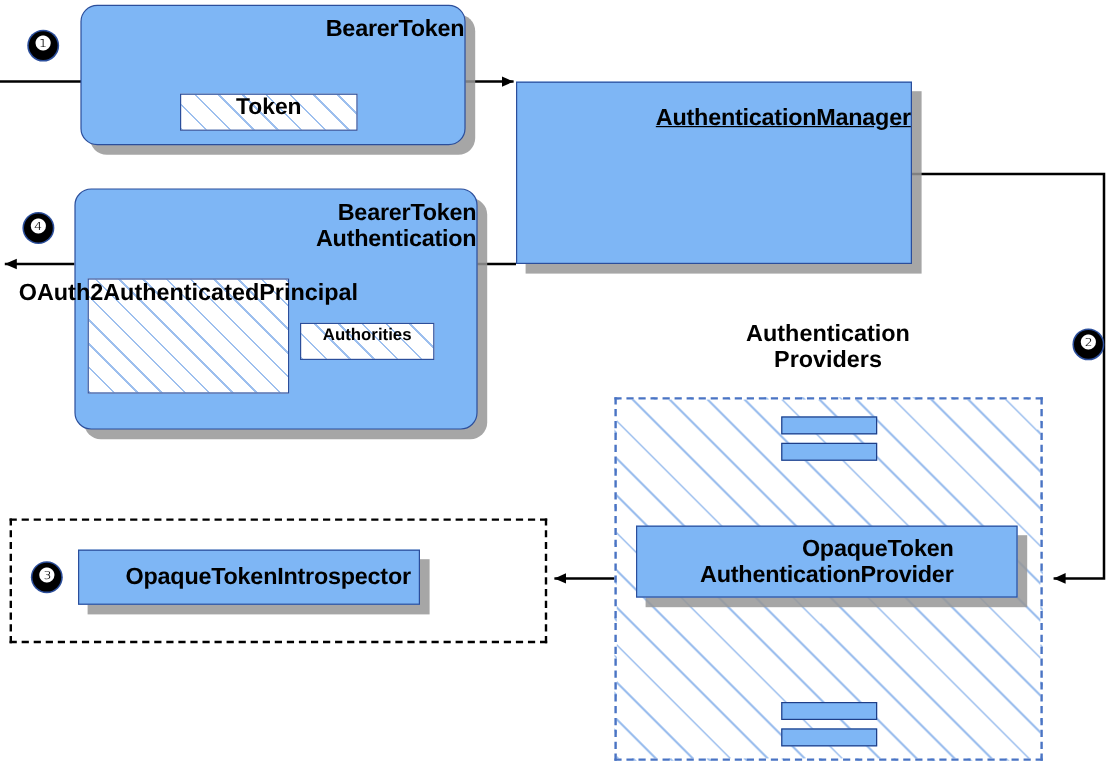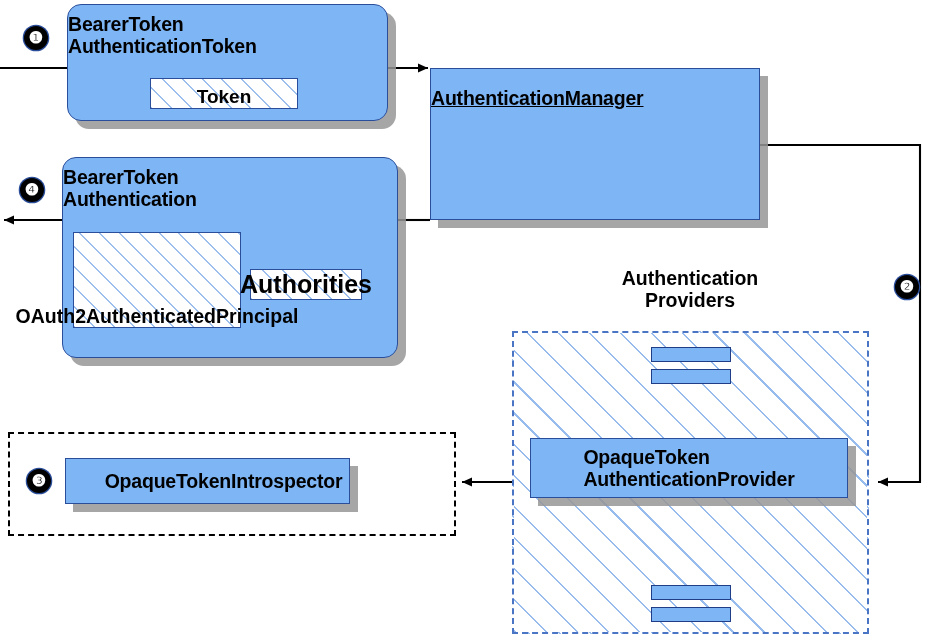--- a/index.html
+++ b/index.html
@@ -23,21 +23,21 @@
     top: 0;
     width: 932px;
     height: 635px;
     pointer-events: none;
   }
   .node {
     position: absolute;
     box-sizing: border-box;
     color: #000000;
     font-weight: bold;
-    text-align: left;
+    text-align: right;
   }
   
   .bigbox {
     background: #7EB6F5;
     border: 1.6px solid #2B4E9B;
     border-radius: 14px;
     box-shadow: 8px 8px 0 0 rgba(150,150,150,0.85);
   }
   .bigbox .title {
     font-size: 19.5px;
@@ -62,21 +62,21 @@
     box-sizing: border-box;
     border: 1.6px solid #2B4E9B;
     background-color: #ffffff;
     background-image: repeating-linear-gradient(
         45deg,
         rgba(140,180,235,0.85) 0px,
         rgba(140,180,235,0.85) 1.4px,
         rgba(255,255,255,0) 1.4px,
         rgba(255,255,255,0) 14px);
     display: flex;
-    align-items: flex-end;
+    align-items: flex-start;
     justify-content: center;
     color: #000;
     font-weight: bold;
     text-align: center;
   }
   
   .dash-blue {
     position: absolute;
     box-sizing: border-box;
     border: 2.2px dashed #4A74C4;
@@ -186,21 +186,20 @@
 
   <div class="dash-black" style="left:8px; top:432px; width:448px; height:104px;"></div>
 
   <div class="node rectbox flexcenter" style="left:65px; top:458px; width:285px; height:46px;padding-left:32px;">
     <div class="title">OpaqueTokenIntrospector</div>
   </div>
 
   <div class="node bigbox" style="left:67px; top:4px; width:321px; height:117px;">
     <div class="title">
       <div>BearerToken</div>
-      <div>AuthenticationToken</div>
     </div>
   </div>
   <div class="hatchbox" style="left:150px; top:78px; width:148px; height:31px; font-size:19px;">
     <span>Token</span>
   </div>
 
   <div class="node rectbox" style="left:430px; top:68px; width:330px; height:152px;">
     <div class="title" style="padding-top:18px;text-decoration:underline;">AuthenticationManager</div>
   </div>
 
@@ -209,21 +208,21 @@
       <div>BearerToken</div>
       <div>Authentication</div>
     </div>
   </div>
   <div class="hatchbox" style="left:73px; top:232px; width:168px; height:96px; font-size:19.5px;
               flex-direction:row; line-height:1.13;">
     <span>OAuth2</span>
     <span>Authenticated</span>
     <span>Principal</span>
   </div>
-  <div class="hatchbox" style="left:250px; top:269px; width:112px; height:31px; font-size:25px;">
+  <div class="hatchbox" style="left:250px; top:269px; width:112px; height:31px; font-size:14px;">
     <span>Authorities</span>
   </div>
 
   <div class="numcircle" style="left:24px; top:26px;">
     <span>❶</span>
   </div>
   <div class="numcircle" style="left:895px; top:275px;">
     <span>❷</span>
   </div>
   <div class="numcircle" style="left:27px; top:469px;">

